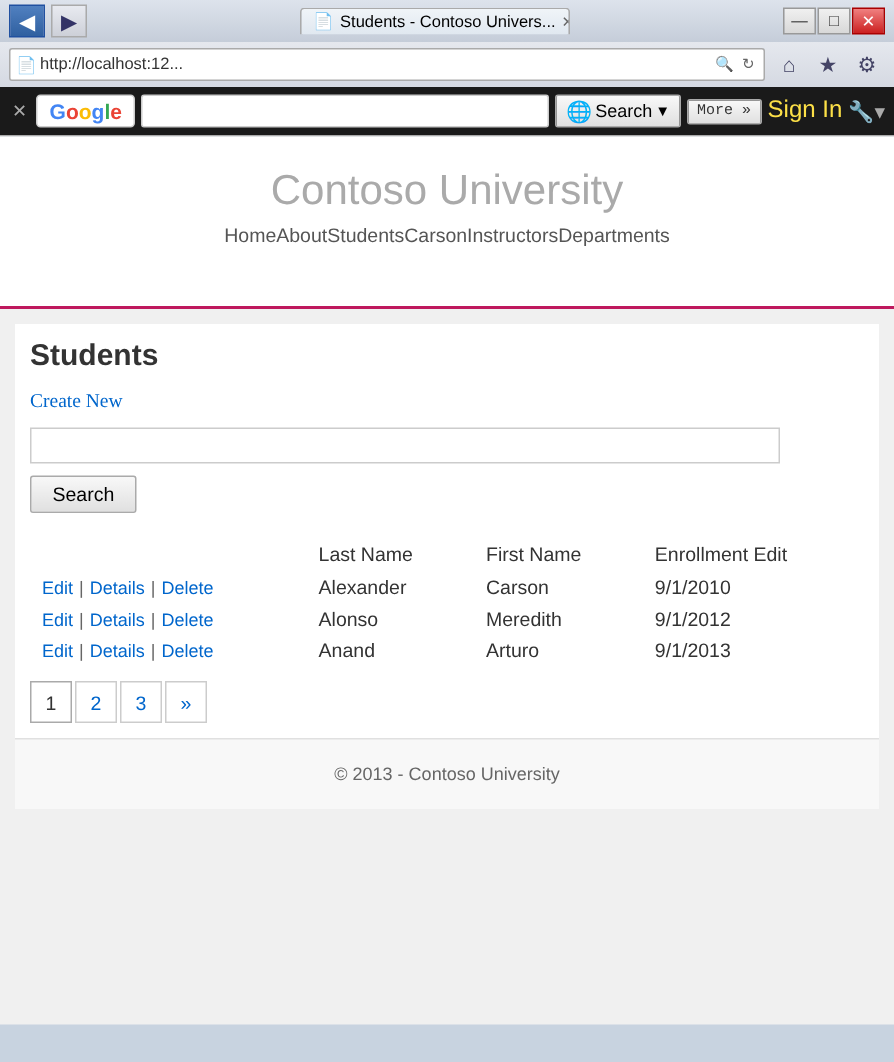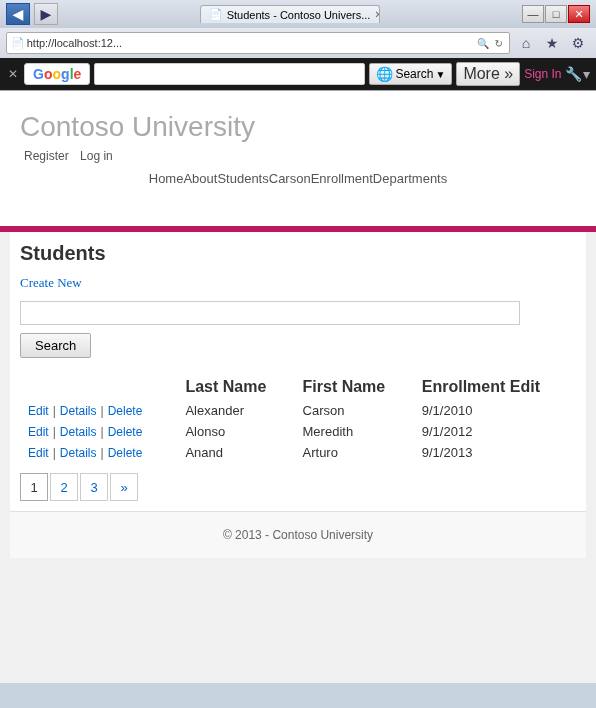--- a/index.html
+++ b/index.html
@@ -69,39 +69,40 @@
       font-size: 12px;
     }
     .google-search-btn {
       display: flex; align-items: center; gap: 2px;
       background: linear-gradient(to bottom, #f8f8f8, #e0e0e0);
       border: 1px solid #aaa; border-radius: 2px; padding: 2px 6px; font-size: 12px; cursor: pointer;
     }
     .google-flag { font-size: 14px; }
     .more-btn {
       background: linear-gradient(to bottom, #f8f8f8, #e0e0e0);
-      border: 1px solid #aaa; border-radius: 2px; padding: 2px 6px; font-size: 16px; cursor: pointer;
+      border: 1px solid #aaa; border-radius: 2px; padding: 2px 6px; font-size: 10px; cursor: pointer;
       color: #333;
+      font-family: Liberation Mono, monospace;
     }
     .sign-in-btn {
-      background: transparent; border: none; color: #ec4899; font-size: 12px; cursor: pointer;
+      background: transparent; border: none; color: #fde047; font-size: 16px; cursor: pointer;
     }
     .wrench-btn {
       background: transparent; border: none; color: #aaa; font-size: 14px; cursor: pointer;
     }
 
     
     .page-content {
       background: #f0f0f0; padding: 10px; overflow-y: auto;
       height: calc(708px - 28px - 26px - 30px - 32px);
     }
     .site-header {
-      padding: 20px 0 10px;
-      background: white; margin: -10px -10px 0; padding: 20px;
-      border-bottom: 6px solid #be185d;
+      text-align: center; padding: 20px 0 10px;
+      background: white; margin: -10px -10px 10px; padding: 20px;
+      border-bottom: 2px solid #be185d;
     }
     .site-title {
       font-size: 28px; font-weight: 300; color: #aaa; margin-bottom: 6px;
     }
     .site-links { font-size: 12px; color: #555; margin-bottom: 8px; }
     .site-links a { color: #555; text-decoration: none; margin: 0 4px; }
     .nav-menu { display: flex; justify-content: center; }
     .nav-menu a { color: #555; text-decoration: none; font-size: 13px; }
 
     
@@ -112,21 +113,21 @@
     .search-input {
       width: 100%; max-width: 500px; height: 24px; border: 1px solid #ccc;
       padding: 2px 4px; font-size: 13px; margin-bottom: 8px; display: block;
     }
     .search-btn {
       padding: 4px 14px; background: linear-gradient(to bottom, #f8f8f8, #e0e0e0);
       border: 1px solid #aaa; border-radius: 2px; font-size: 13px; cursor: pointer;
       margin-bottom: 16px;
     }
     .students-table { width: 100%; border-collapse: collapse; margin-bottom: 10px; }
-    .students-table th { text-align: left; padding: 4px 8px; font-weight: bold; font-size: 16px; color: #333; }
+    .students-table th { text-align: left; padding: 4px 8px; font-weight: normal; font-size: 13px; color: #333; }
     .students-table td { padding: 3px 8px; font-size: 13px; color: #333; }
     .action-links { display: flex; gap: 4px; align-items: center; }
     .action-link { color: #0066cc; text-decoration: none; font-size: 12px; cursor: pointer; }
     .sep { color: #666; font-size: 12px; }
     .page-info { font-size: 13px; color: #333; margin: 10px 0; }
     .pagination { display: flex; gap: 2px; margin-top: 8px; }
     .page-btn {
       width: 28px; height: 28px; border: 1px solid #ccc; background: white;
       display: flex; align-items: center; justify-content: center; font-size: 13px;
       cursor: pointer; color: #0066cc; text-decoration: none;
@@ -191,30 +192,26 @@
     <div class="more-btn">More »</div>
     <div class="sign-in-btn">Sign In</div>
     <div class="wrench-btn">🔧▾</div>
   </div>
 </div>
 
 <div class="page-content">
 
   <div class="site-header">
     <div class="site-title">Contoso University</div>
-    <div class="site-links">
-      <a>Register</a>
-      <a>Log in</a>
-    </div>
     <div class="nav-menu">
       <a>Home</a>
       <a>About</a>
       <a>Students</a>
       <a>Carson</a>
-      <a>Enrollment</a>
+      <a>Instructors</a>
       <a>Departments</a>
     </div>
     <div style="position:relative; height:20px;">
       
     </div>
   </div>
 
   <div class="main-content">
     <h2 class="page-heading">Students</h2>
 

